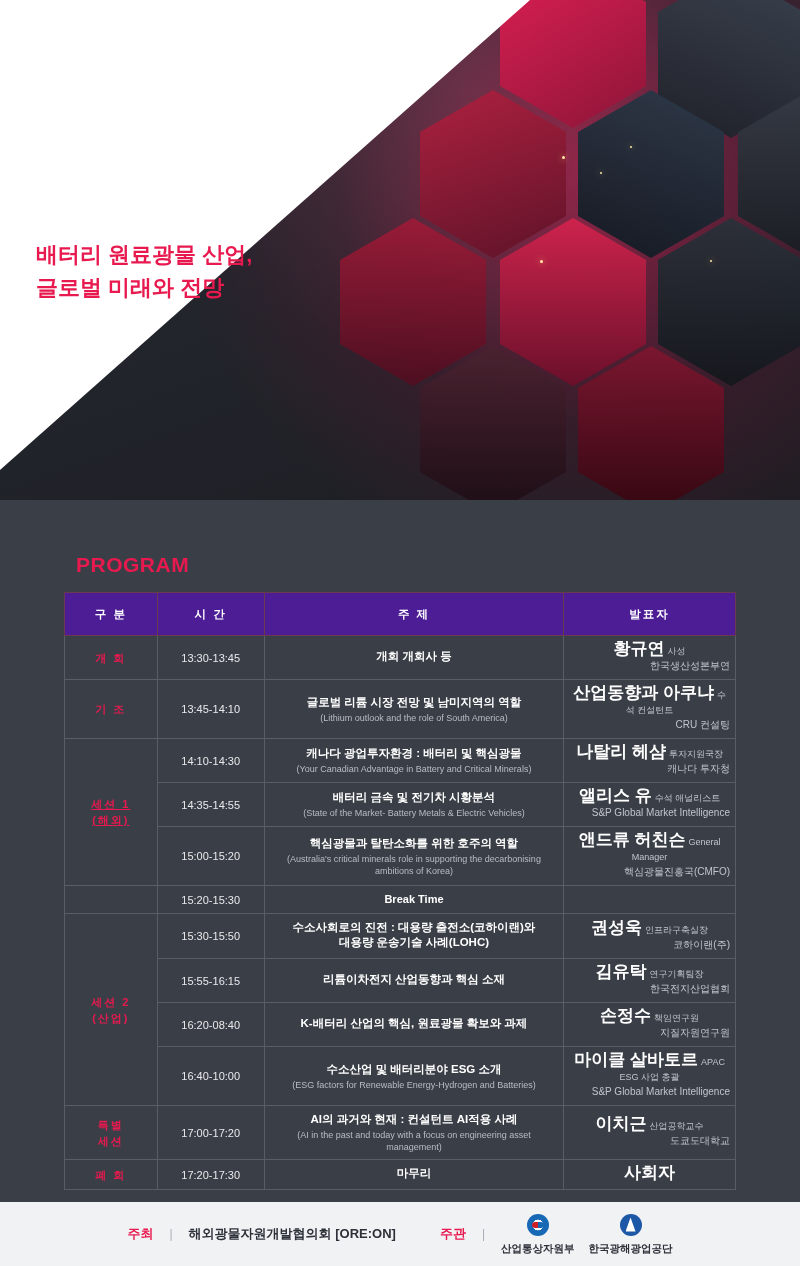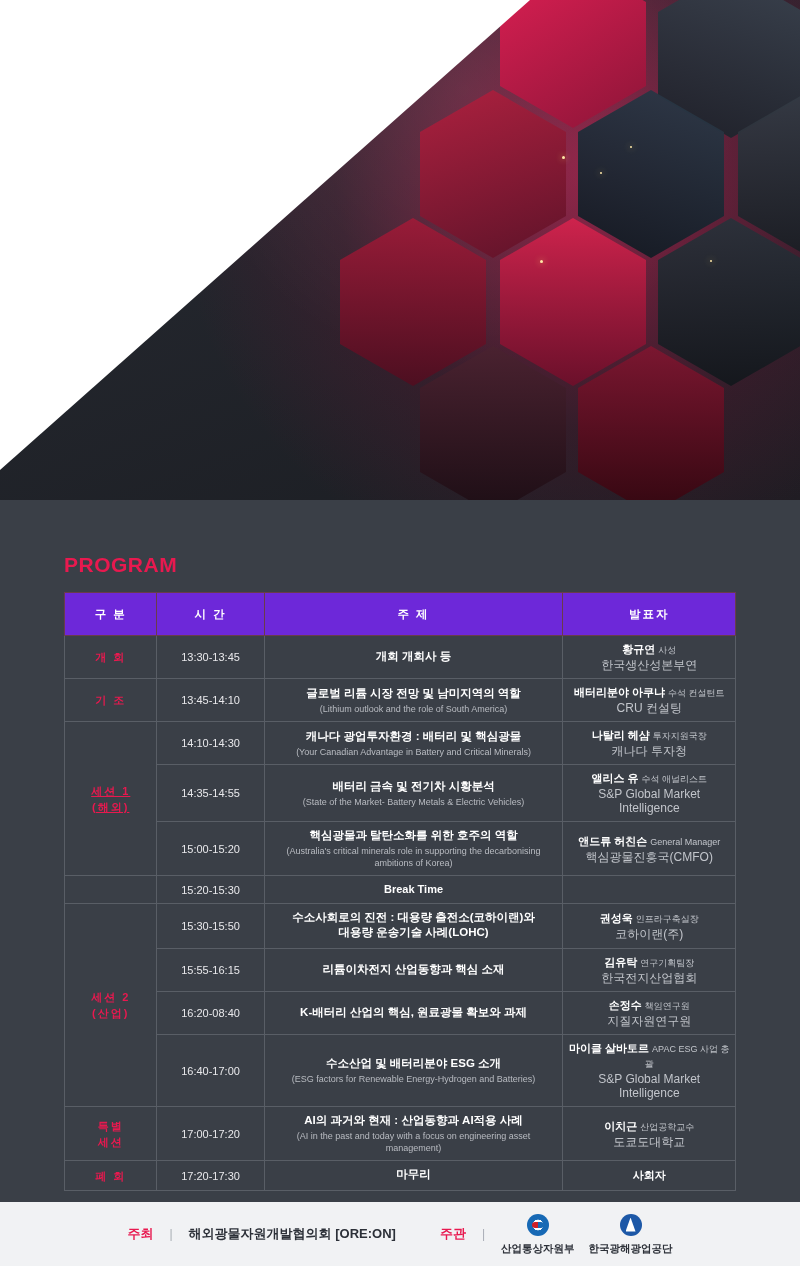--- a/index.html
+++ b/index.html
@@ -57,49 +57,49 @@
     letter-spacing:-0.5px;
     white-space:pre-line;
   }
   .title-ko{
     position:absolute;left:36px;top:238px;
     font-size:22px;line-height:33px;font-weight:bold;color:#e8194f;
     white-space:pre-line;
   }
   
   .program-head{
-    position:absolute;left:64px;top:553px;
+    position:absolute;left:76px;top:553px;
     color:#e8194f;font-size:21px;font-weight:bold;letter-spacing:0.5px;
   }
   table.program{
     position:absolute;left:64px;top:592px;width:672px;
     border-collapse:collapse;
     color:#e9e9ec;
   }
   table.program th{
-    background:#6d28d9;color:#fff;font-size:11.5px;font-weight:bold;
+    background:#4c1d95;color:#fff;font-size:11.5px;font-weight:bold;
     height:40px;border:1px solid #6a3b4c;letter-spacing:2px;
   }
   table.program td{
     border:1px solid #595e66;
     font-size:11px;
     padding:6px 5px;
     vertical-align:middle;
     text-align:center;
   }
   td.cat{width:88px;color:#e8194f;font-weight:bold;font-size:11.5px;letter-spacing:2px;line-height:16px;}
   td.cat.plain{color:#e9e9ec;}
   td.time{width:100px;font-size:11px;color:#e9e9ec;white-space:nowrap;}
   td.topic{width:312px;line-height:15px;}
   td.topic .t-main{font-weight:bold;font-size:11.5px;color:#ffffff;display:block;}
   td.topic .t-sub{display:block;font-size:9px;color:#b9bcc2;margin-top:2px;line-height:12px;}
   td.speaker{width:172px;text-align:left;padding-left:12px;line-height:14px;}
-  td.speaker .s-name{font-weight:bold;font-size:11px;color:#ffffff;margin-top:16px;}
+  td.speaker .s-name{font-weight:bold;font-size:17px;color:#ffffff;margin-top:16px;}
   td.speaker .s-role{font-size:9px;color:#c2c5cb;}
-  td.speaker .s-org{display:block;font-size:12px;color:#c2c5cb;margin-top:1px;}
+  td.speaker .s-org{display:block;font-size:10px;color:#c2c5cb;margin-top:1px;text-align:right;}
   td.break{font-weight:bold;color:#fff;font-size:12px;}
   
   .footer{
     position:absolute;left:0;bottom:0;width:800px;height:64px;
     background:#f1f2f4;
     display:flex;align-items:center;justify-content:center;gap:14px;
   }
   .f-label{color:#e8194f;font-weight:bold;font-size:13px;}
   .f-sep{color:#a9adb5;font-size:12px;margin:0 2px;}
   .f-text{color:#2c3038;font-weight:bold;font-size:13px;}
@@ -132,20 +132,22 @@
       <div class="hex hx8"></div>
       <div class="spark" style="left:262px;top:196px;width:3px;height:3px;"></div>
       <div class="spark" style="left:300px;top:212px;width:2px;height:2px;"></div>
       <div class="spark" style="left:330px;top:186px;width:2px;height:2px;"></div>
       <div class="spark" style="left:240px;top:300px;width:3px;height:3px;"></div>
       <div class="spark" style="left:410px;top:300px;width:2px;height:2px;"></div>
     </div>
 
     <div class="white-panel2"></div>
 
+    <div class="title-ko">배터리 원료광물 산업,
+글로벌 미래와 전망</div>
   </div>
 
   <div class="program-head">PROGRAM</div>
 
   <table class="program">
     <thead>
       <tr>
         <th>구 분</th>
         <th>시 간</th>
         <th>주 제</th>
@@ -169,21 +171,21 @@
       </tr>
 
       <tr>
         <td class="cat">기 조</td>
         <td class="time">13:45-14:10</td>
         <td class="topic">
           <span class="t-main">글로벌 리튬 시장 전망 및 남미지역의 역할</span>
           <span class="t-sub">(Lithium outlook and the role of South America)</span>
         </td>
         <td class="speaker">
-          <span class="s-name">배터리분야 아쿠냐</span>
+          <span class="s-name">산업동향과 아쿠냐</span>
           <span class="s-role">수석 컨설턴트</span>
           <span class="s-org">CRU 컨설팅</span>
         </td>
       </tr>
 
       <tr>
         <td class="cat" rowspan="3" style="white-space:pre-line;text-decoration:underline;">세션 1
 (해외)</td>
         <td class="time">14:10-14:30</td>
         <td class="topic">
@@ -266,38 +268,38 @@
           <span class="t-sub"></span>
         </td>
         <td class="speaker">
           <span class="s-name">손정수</span>
           <span class="s-role">책임연구원</span>
           <span class="s-org">지질자원연구원</span>
         </td>
       </tr>
 
       <tr>
-        <td class="time">16:40-17:00</td>
+        <td class="time">16:40-10:00</td>
         <td class="topic">
           <span class="t-main">수소산업 및 배터리분야 ESG 소개</span>
           <span class="t-sub">(ESG factors for Renewable Energy-Hydrogen and Batteries)</span>
         </td>
         <td class="speaker">
           <span class="s-name">마이클 살바토르</span>
           <span class="s-role">APAC ESG 사업 총괄</span>
           <span class="s-org">S&amp;P Global Market Intelligence</span>
         </td>
       </tr>
 
       <tr>
         <td class="cat" style="white-space:pre-line;">특별
 세션</td>
         <td class="time">17:00-17:20</td>
         <td class="topic">
-          <span class="t-main">AI의 과거와 현재 : 산업동향과 AI적용 사례</span>
+          <span class="t-main">AI의 과거와 현재 : 컨설턴트 AI적용 사례</span>
           <span class="t-sub">(AI in the past and today with a focus on engineering asset management)</span>
         </td>
         <td class="speaker">
           <span class="s-name">이치근</span>
           <span class="s-role">산업공학교수</span>
           <span class="s-org">도쿄도대학교</span>
         </td>
       </tr>
 
       <tr>

